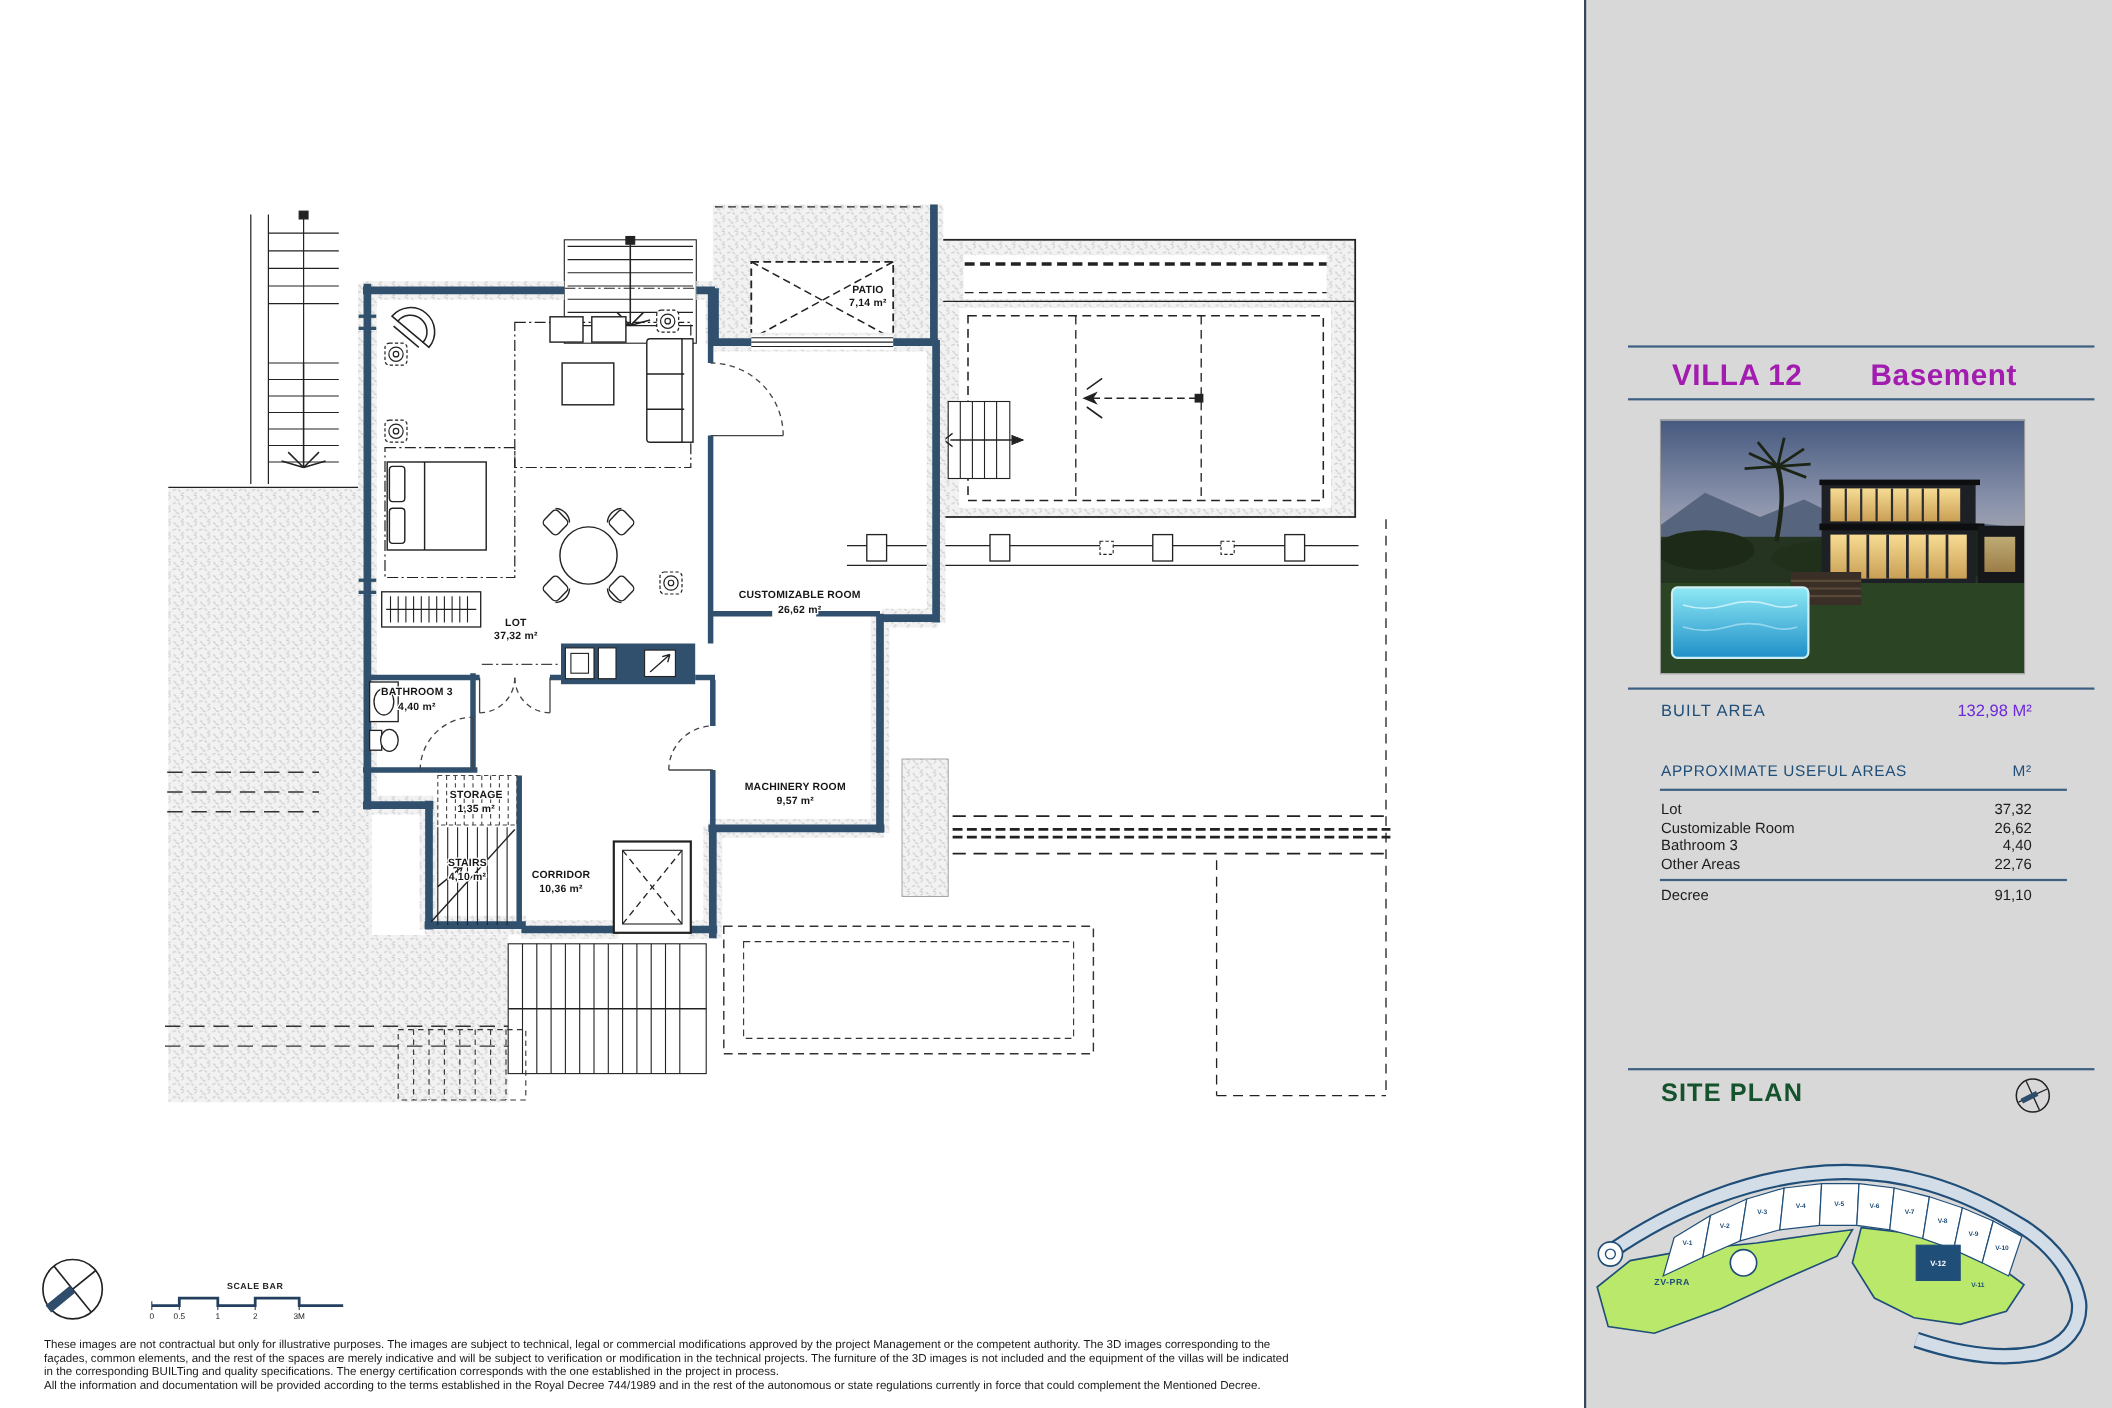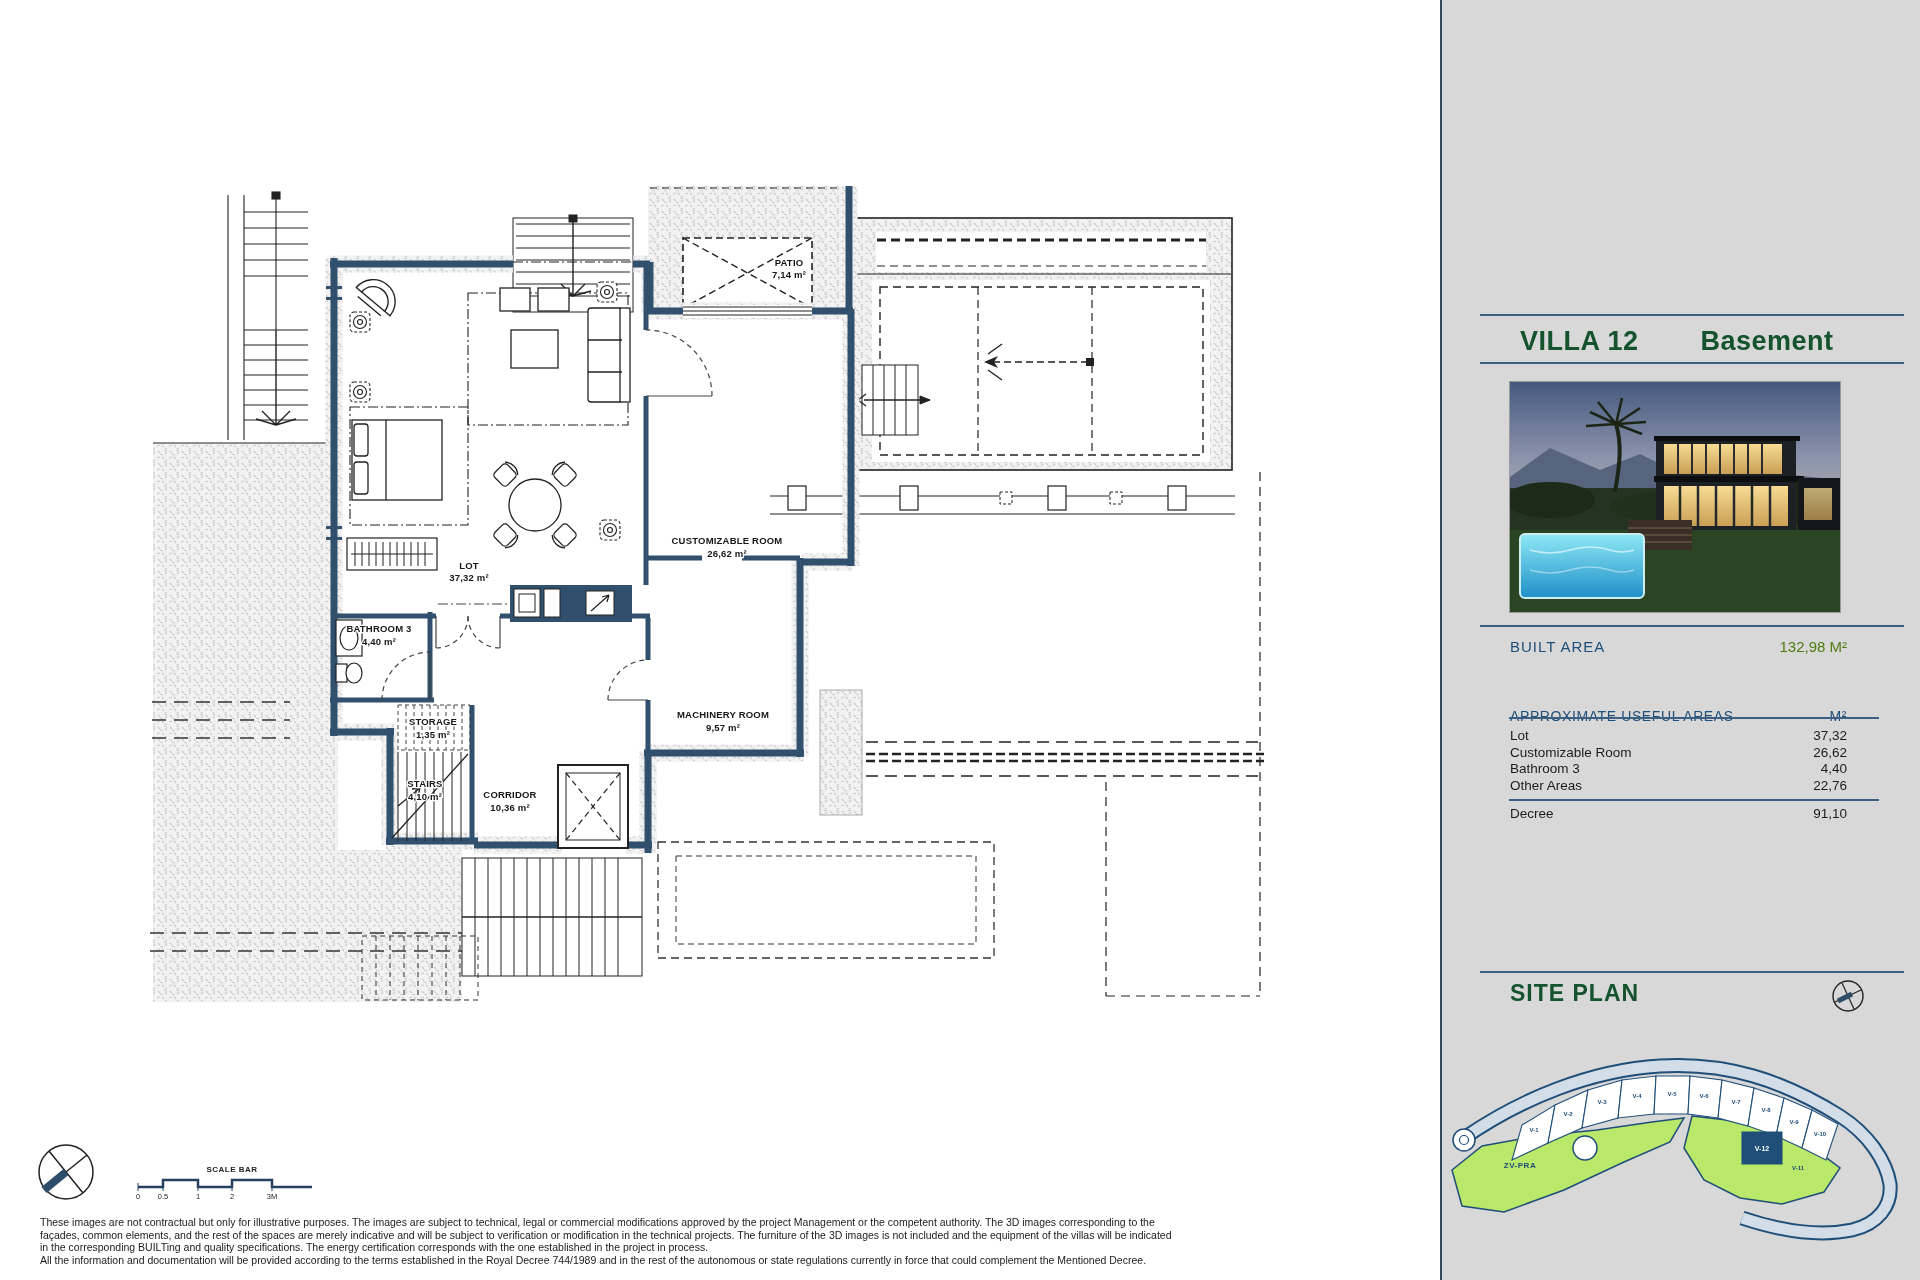--- a/index.html
+++ b/index.html
@@ -4,28 +4,28 @@
 <style>
   html,body{margin:0;padding:0;background:#fff;}
   body{width:1920px;height:1280px;position:relative;overflow:hidden;
        font-family:"Liberation Sans",sans-serif;color:#111;}
   .plan-svg{position:absolute;left:0;top:0;}
   
   .sidebar{position:absolute;left:1440px;top:0;width:480px;height:1280px;
            background:#d8d8d8;border-left:2px solid #33465a;box-sizing:border-box;}
   .rule{position:absolute;height:2px;background:#3d5f82;}
   .title-row{position:absolute;left:78px;top:326px;width:380px;display:flex;gap:62px;
-             font-weight:bold;font-size:27px;color:#14532d;letter-spacing:.5px;}
+             font-weight:bold;font-size:27px;color:#a21caf;letter-spacing:.5px;}
   .photo{position:absolute;left:68px;top:382px;width:330px;height:230px;
          outline:1px solid #9a9a9a;overflow:hidden;}
   .built-row{position:absolute;left:68px;top:638px;width:337px;display:flex;
              justify-content:space-between;font-size:15px;color:#1f4e79;letter-spacing:1px;}
-  .built-row .val{color:#4d7c0f;letter-spacing:0;margin-left:16px;}
+  .built-row .val{color:#6d28d9;letter-spacing:0;margin-left:16px;}
   .ua-head{position:absolute;left:68px;top:692px;width:337px;display:flex;
-           justify-content:space-between;font-size:14px;color:#1f4e79;letter-spacing:.6px;margin-top:16px;}
+           justify-content:space-between;font-size:14px;color:#1f4e79;letter-spacing:.6px;}
   .ua-rows{position:absolute;left:68px;top:728px;width:337px;font-size:13.5px;color:#1c1c1c;}
   .ua-row{display:flex;justify-content:space-between;height:16.5px;line-height:16.5px;}
   .ua-total{position:absolute;left:68px;top:806px;width:337px;display:flex;
             justify-content:space-between;font-size:13.5px;color:#1c1c1c;}
   .sp-head{position:absolute;left:68px;top:980px;font-size:23px;font-weight:bold;
            color:#14532d;letter-spacing:1px;}
   .sp-compass{position:absolute;left:388px;top:978px;}
   .site-svg{position:absolute;left:0;top:1020px;}
   
   .disclaimer{position:absolute;left:40px;top:1216px;width:1390px;

